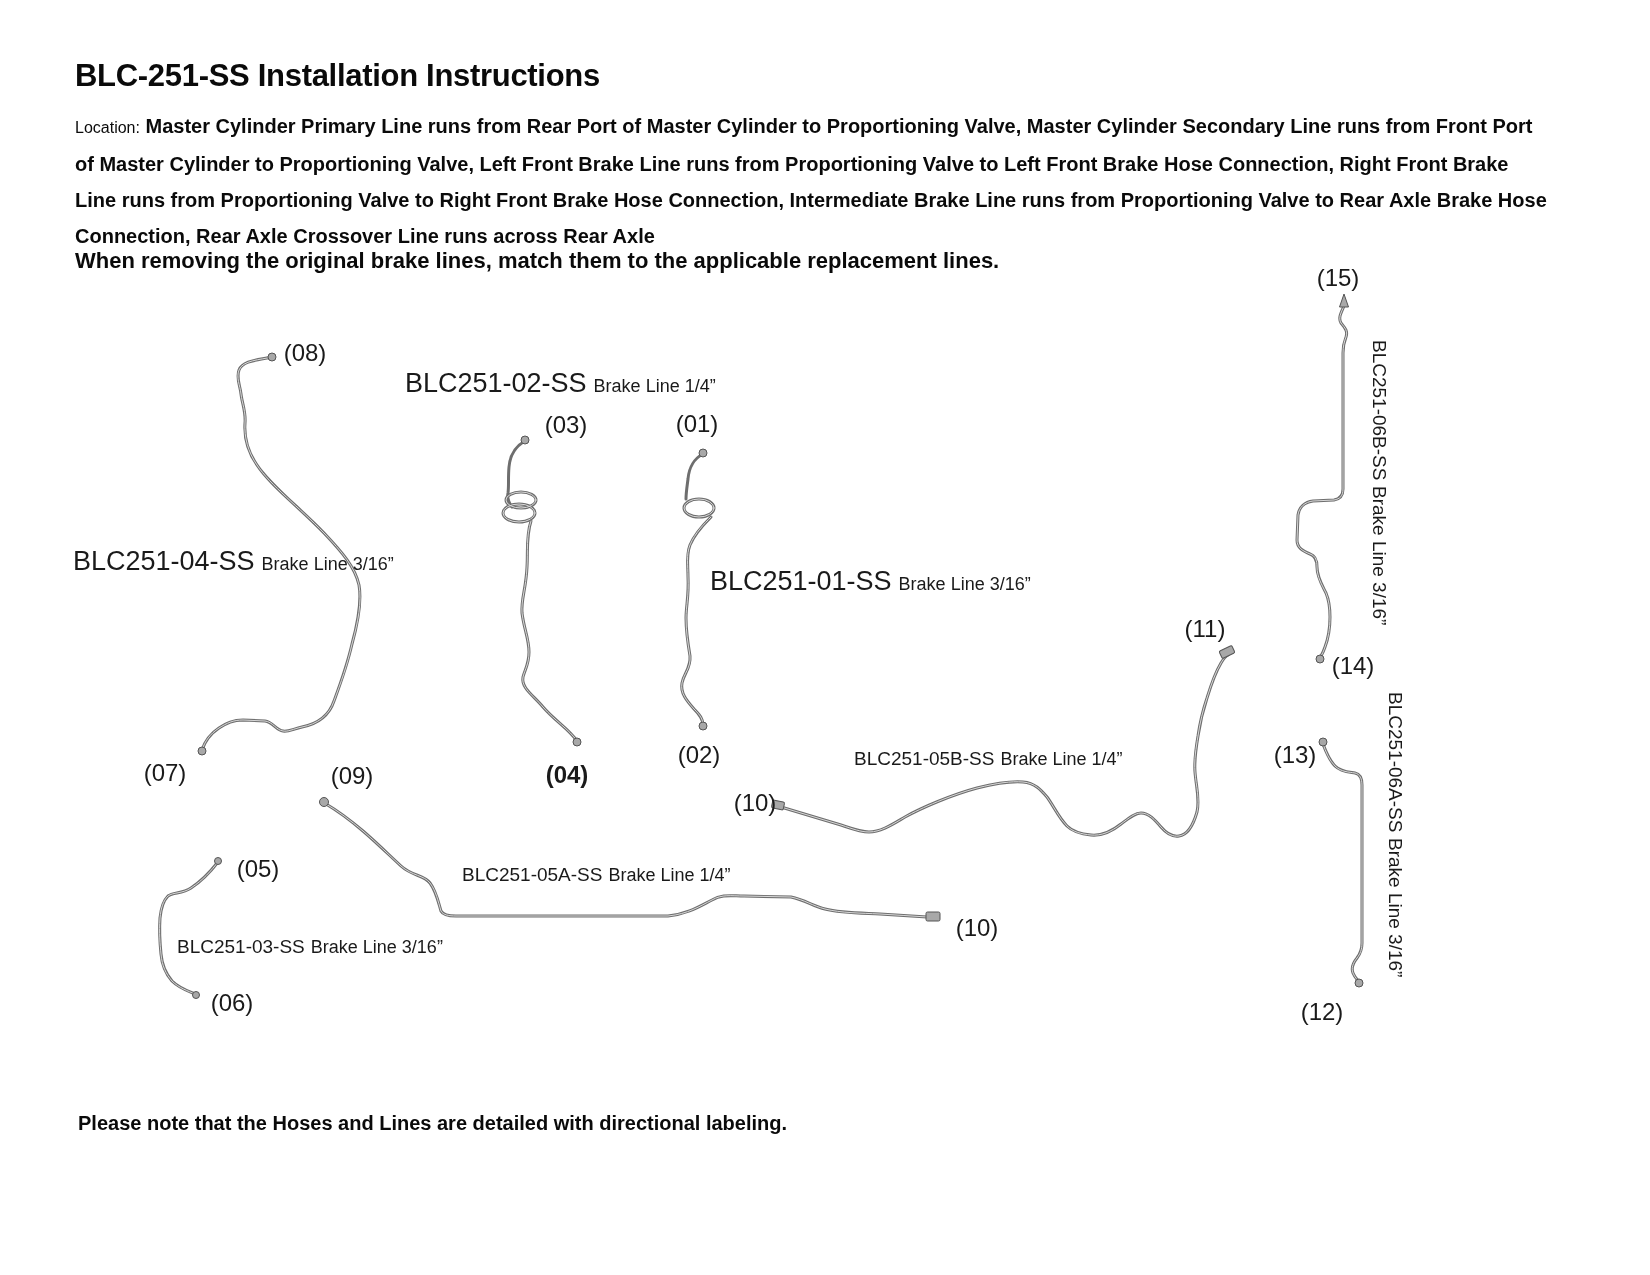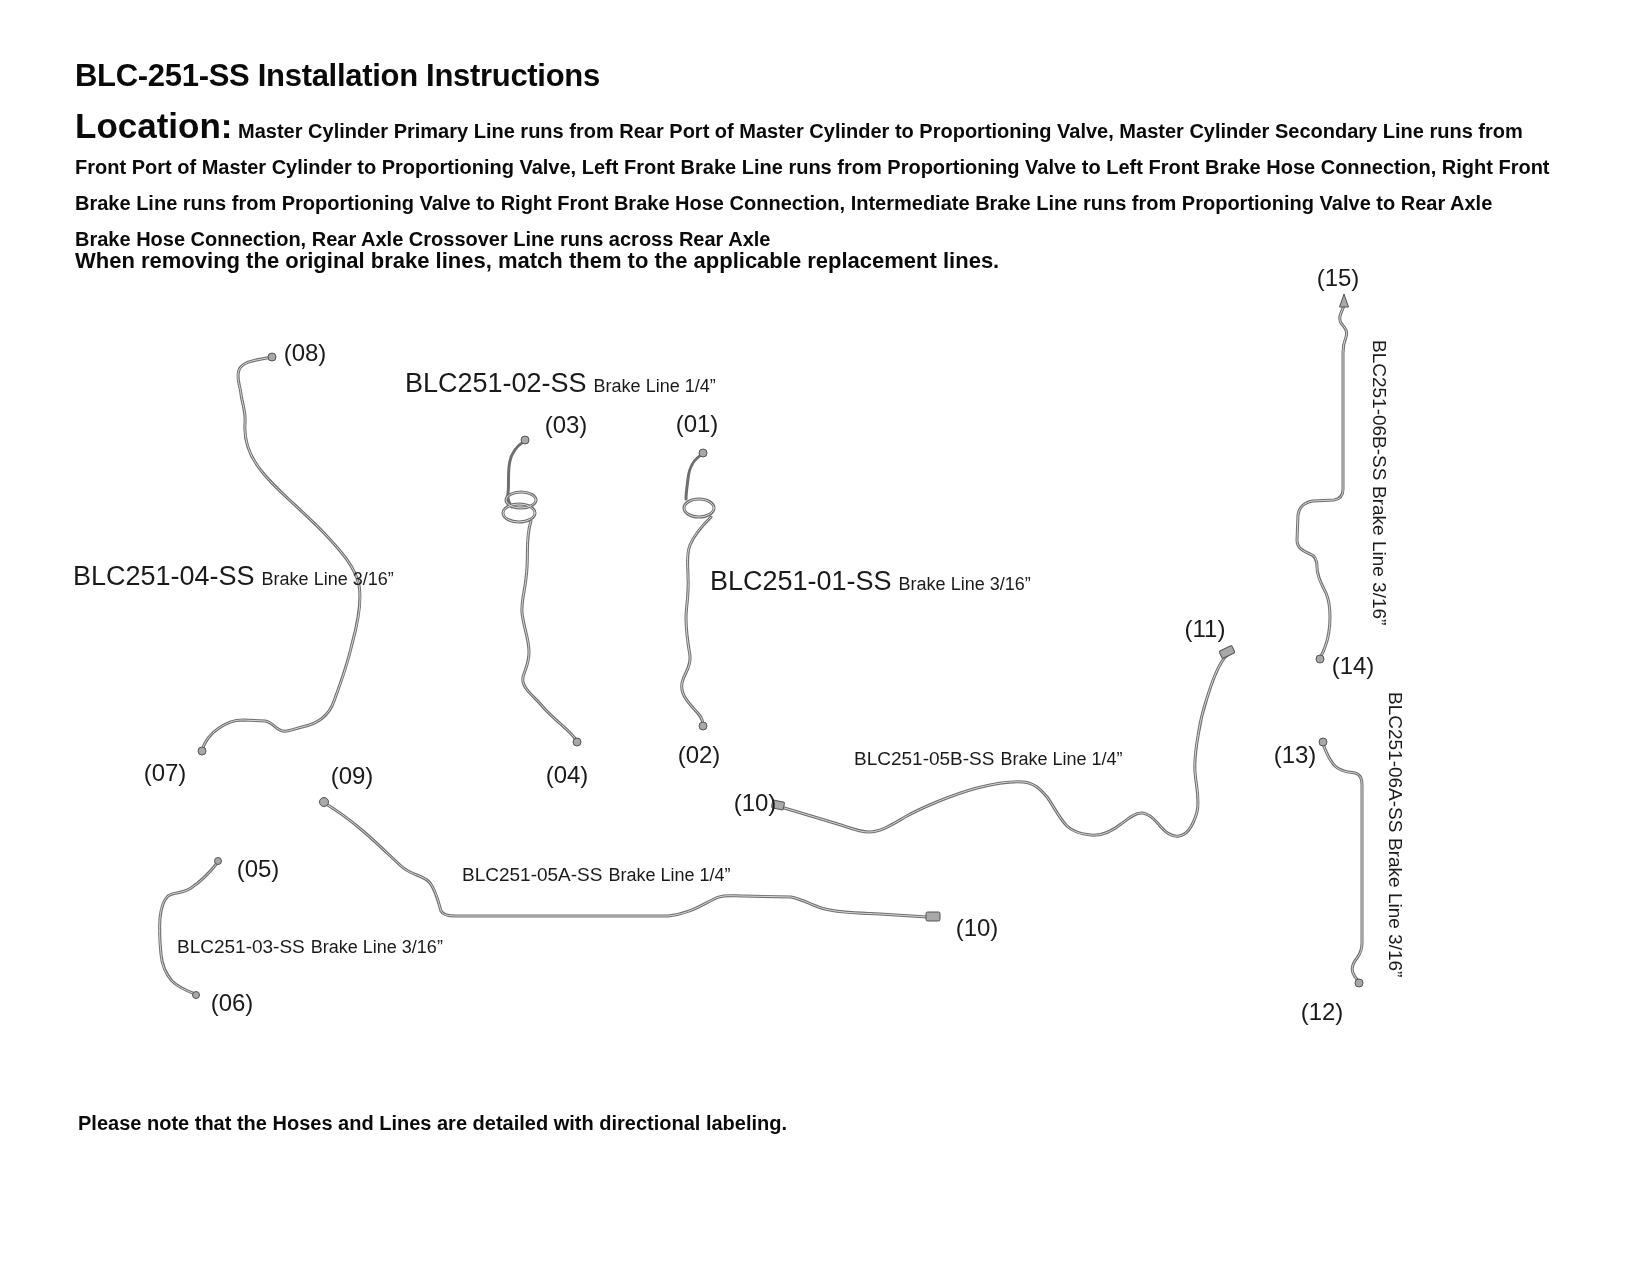--- a/index.html
+++ b/index.html
@@ -15,21 +15,21 @@
   #title{
     left:75px;top:42px;
     font-size:31px;font-weight:700;letter-spacing:-0.3px;
     white-space:nowrap;
     margin-top:16px;
   }
   #location{
     left:75px;top:88px;width:1478px;
     font-size:20px;font-weight:700;line-height:36px;
   }
-  #location .loc-label{font-size:35px;font-weight:700;margin-top:33px;}
+  #location .loc-label{font-size:16px;font-weight:400;margin-top:33px;}
   #instruction{
     left:75px;top:248px;
     font-size:22px;font-weight:700;white-space:nowrap;
   }
   .note{
     left:78px;
     font-size:20px;font-weight:700;white-space:nowrap;
   }
   #note1{top:1112px;}
   #note2{top:1158px;}
@@ -130,21 +130,21 @@
     </g>
 
     <g>
       <path class="tube" d="M1323,744 C1326,752 1329,760 1335,766 C1341,772 1349,772 1355,773 C1360,774 1362,779 1362,785 L1362,943 C1362,950 1360,954 1357,958 C1353,963 1351,968 1353,973 C1355,978 1358,980 1359,982"></path>
       <path class="shine" d="M1323,744 C1326,752 1329,760 1335,766 C1341,772 1349,772 1355,773 C1360,774 1362,779 1362,785 L1362,943 C1362,950 1360,954 1357,958 C1353,963 1351,968 1353,973 C1355,978 1358,980 1359,982"></path>
       <circle class="fitting" cx="1323" cy="742" r="4"></circle>
       <circle class="fitting" cx="1359" cy="983" r="4"></circle>
     </g>
   </svg>
 
-  <div class="part-label" style="left:73px;top:561px;">
+  <div class="part-label" style="left:73px;top:546px;">
     <span class="pn">BLC251-04-SS</span><span class="pd">Brake Line 3/16”</span>
   </div>
 
   <div class="part-label" style="left:405px;top:368px;">
     <span class="pn">BLC251-02-SS</span><span class="pd">Brake Line 1/4”</span>
   </div>
 
   <div class="part-label" style="left:710px;top:566px;">
     <span class="pn">BLC251-01-SS</span><span class="pd">Brake Line 3/16”</span>
   </div>
@@ -165,21 +165,21 @@
     <span class="pn">BLC251-06B-SS</span><span class="pd">Brake Line 3/16”</span>
   </div>
 
   <div class="part-label vertical" style="left:1384px;top:692px;">
     <span class="pn">BLC251-06A-SS</span><span class="pd">Brake Line 3/16”</span>
   </div>
 
   <div class="callout" style="left:697px;top:424px;">(01)</div>
   <div class="callout" style="left:699px;top:755px;">(02)</div>
   <div class="callout" style="left:566px;top:425px;">(03)</div>
-  <div class="callout" style="left:567px;top:775px;">(04)</div>
+  <div class="callout" style="left:567px;top:775px;font-weight:bold;">(04)</div>
   <div class="callout" style="left:258px;top:869px;">(05)</div>
   <div class="callout" style="left:232px;top:1003px;">(06)</div>
   <div class="callout" style="left:165px;top:773px;">(07)</div>
   <div class="callout" style="left:305px;top:353px;">(08)</div>
   <div class="callout" style="left:352px;top:776px;">(09)</div>
   <div class="callout" style="left:755px;top:803px;">(10)</div>
   <div class="callout" style="left:977px;top:928px;">(10)</div>
   <div class="callout" style="left:1205px;top:629px;">(11)</div>
   <div class="callout" style="left:1322px;top:1012px;">(12)</div>
   <div class="callout" style="left:1295px;top:755px;">(13)</div>

